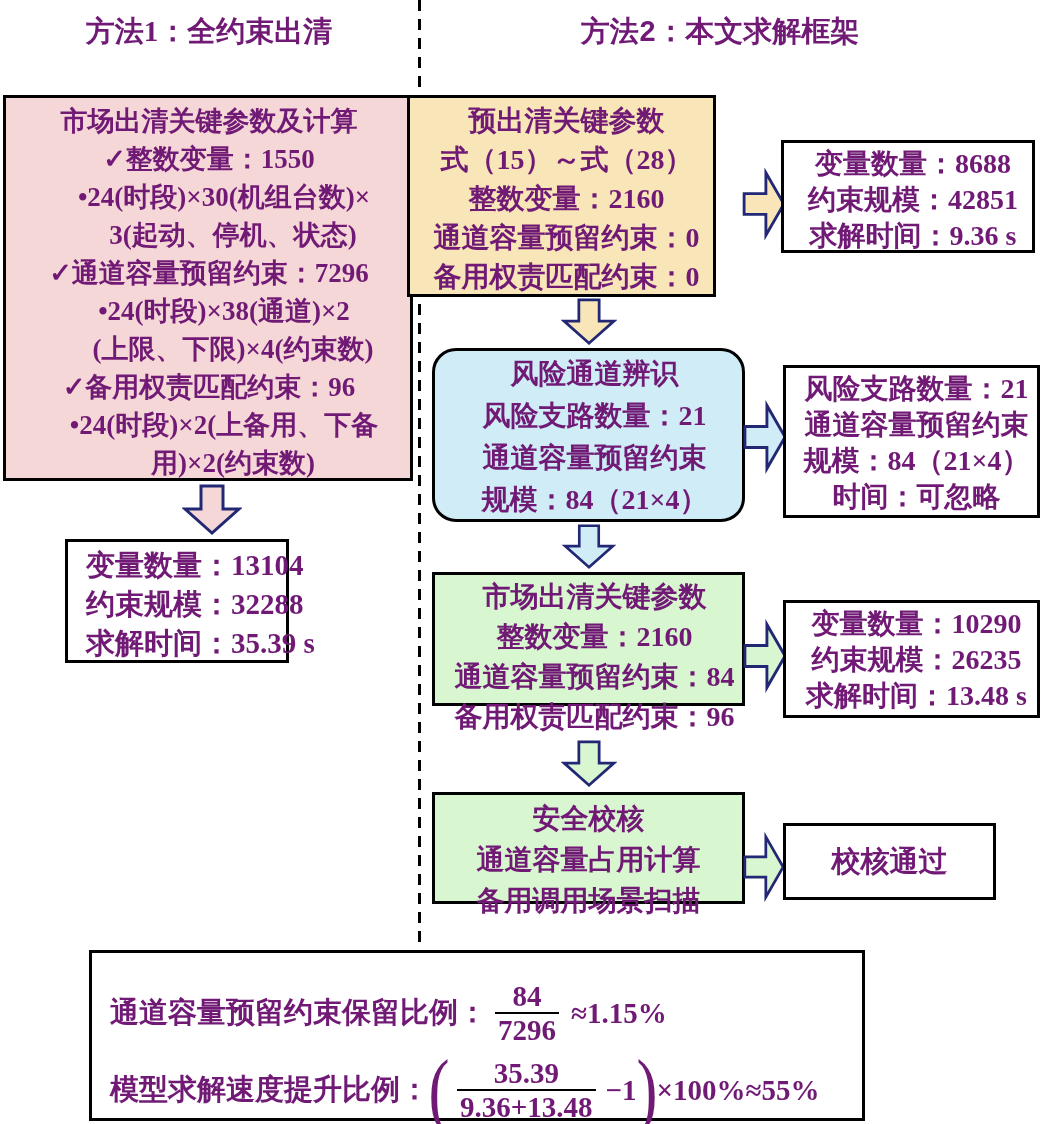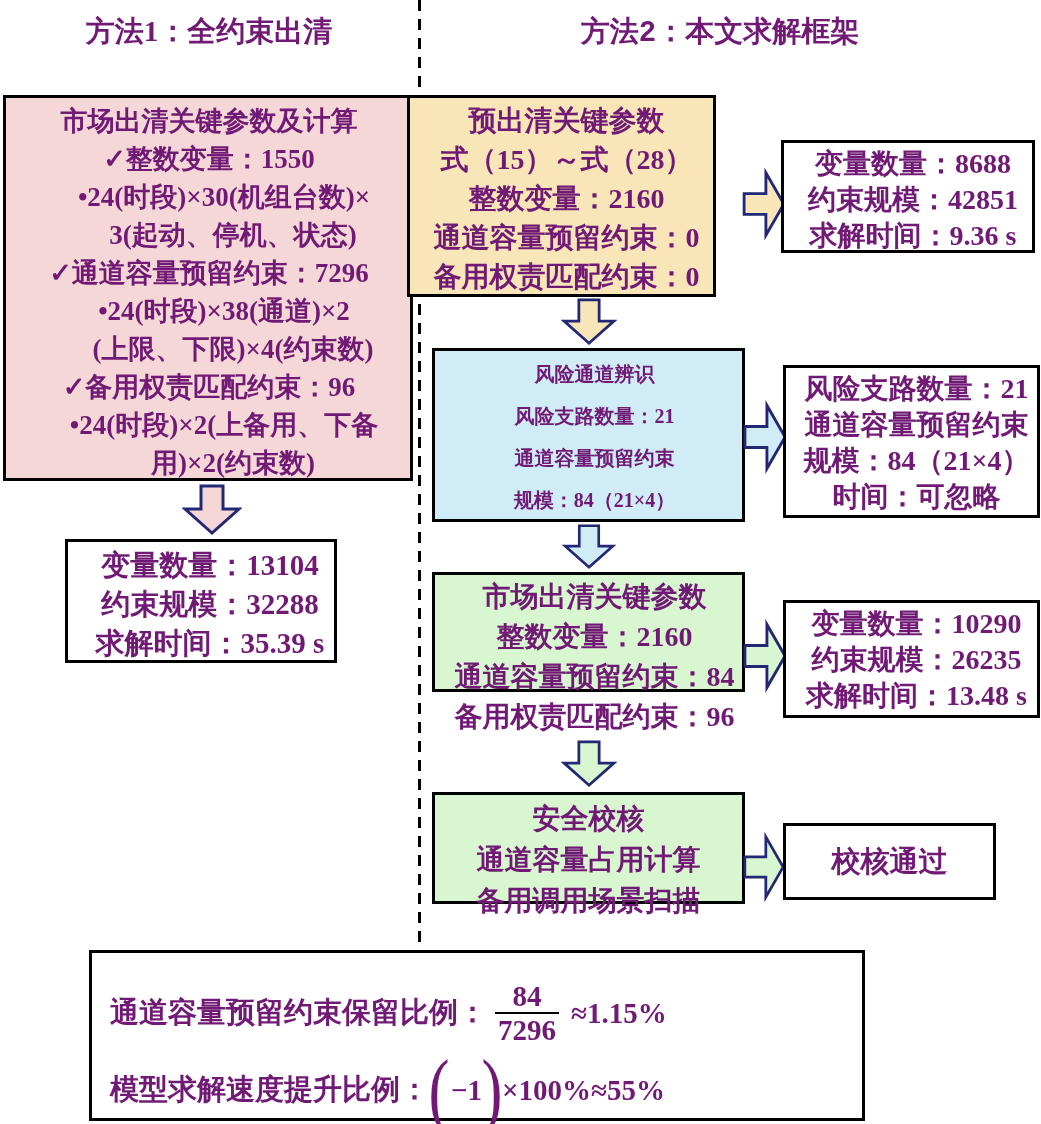--- a/index.html
+++ b/index.html
@@ -35,21 +35,21 @@
   .fill-green{background:var(--c-green);}
   .fill-white{background:#fff;}
   .bx-title{text-align:center;}
   .ln{white-space:nowrap;text-align:center;}
   
   .pinkbox{font-size:27px;line-height:38px;padding:4px 6px 0 8px;}
   .pinkbox .ind1{padding-left:30px;}
   .pinkbox .ind2{padding-left:48px;}
   
   .ybox{font-size:28px;line-height:39px;padding:3px 0 0 10px;}
-  .bbox{font-size:20px;line-height:42px;padding:2px 0 0 12px;}
+  .bbox{font-size:28px;line-height:42px;padding:2px 0 0 12px;border-radius:24px;}
   .gbox1{font-size:28px;line-height:40px;padding:2px 0 0 12px;}
   .gbox2{font-size:28px;line-height:41px;padding:3px 0 0 0;text-align:center;}
   
   .rbox{font-size:28px;padding:3px 0 0 10px;}
   .rbox .ln{line-height:36px;}
   .lresult{font-size:29px;padding:4px 0 0 18px;}
   .lresult .ln{line-height:39px;}
   .center-box{display:flex;align-items:center;justify-content:center;font-size:29px;}
   
   .arrow{position:absolute;}
@@ -90,21 +90,21 @@
     <div class="ln ind1">•24(时段)×2(上备用、下备</div>
     <div class="ln ind2">用)×2(约束数)</div>
   </div>
 
   <div class="arrow" style="left:182px;top:484px;width:60px;height:52px;">
     <svg viewBox="0 0 60 52">
         <polygon class="p-pink" points="19,2 41,2 41,25 57,25 30,49 3,25 19,25"></polygon>
       </svg>
   </div>
 
-  <div class="box fill-white lresult" style="left:65px;top:539px;width:272px;height:124px;">
+  <div class="box fill-white lresult" style="left:65px;top:539px;width:224px;height:124px;">
     <div class="ln">变量数量：13104</div>
     <div class="ln">约束规模：32288</div>
     <div class="ln">求解时间：35.39 s</div>
   </div>
 
   <div class="box fill-yellow ybox" style="left:407px;top:95px;width:309px;height:202px;">
     <div class="bx-title ln">预出清关键参数</div>
     <div class="ln">式（15）～式（28）</div>
     <div class="ln">整数变量：2160</div>
     <div class="ln">通道容量预留约束：0</div>
@@ -148,21 +148,21 @@
     <div class="ln">规模：84（21×4）</div>
     <div class="ln">时间：可忽略</div>
   </div>
 
   <div class="arrow" style="left:561px;top:524px;width:56px;height:46px;">
     <svg viewBox="0 0 60 52">
         <polygon class="p-blue" points="19,2 41,2 41,25 57,25 30,49 3,25 19,25"></polygon>
       </svg>
   </div>
 
-  <div class="box fill-green gbox1" style="left:432px;top:572px;width:313px;height:120px;">
+  <div class="box fill-green gbox1" style="left:432px;top:572px;width:313px;height:134px;">
     <div class="bx-title ln">市场出清关键参数</div>
     <div class="ln">整数变量：2160</div>
     <div class="ln">通道容量预留约束：84</div>
     <div class="ln">备用权责匹配约束：96</div>
   </div>
 
   <div class="arrow" style="left:743px;top:618px;width:44px;height:76px;">
     <svg viewBox="0 0 46 76">
         <polygon class="p-green" points="2,27 25,27 25,5 44,38 25,71 25,49 2,49"></polygon>
       </svg>
@@ -201,19 +201,23 @@
       <span>通道容量预留约束保留比例：</span>
       <span class="frac">
         <span class="num">84</span>
         <span class="den">7296</span>
       </span>
       <span class="approx">≈1.15%</span>
     </div>
     <div class="f-line" style="left:18px;top:84px;height:82px;">
       <span>模型求解速度提升比例：</span>
       <span class="bigparen">(</span>
+      <span class="frac">
+        <span class="num">35.39</span>
+        <span class="den">9.36+13.48</span>
+      </span>
       <span class="minus">−1</span>
       <span class="bigparen">)</span>
       <span>×100%≈55%</span>
     </div>
   </div>
 
 </div>
 
 </body></html>

